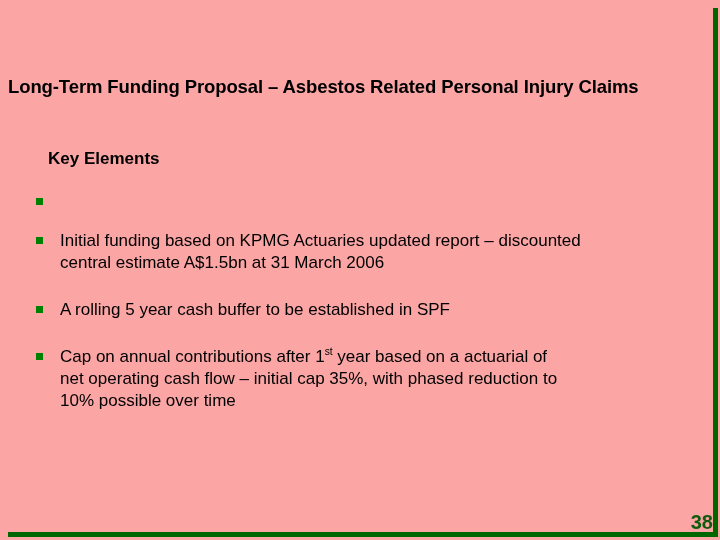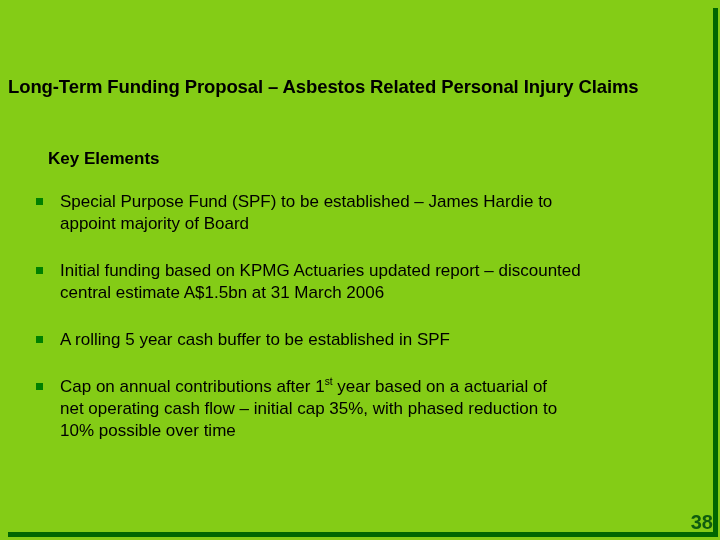--- a/index.html
+++ b/index.html
@@ -5,21 +5,21 @@
   :root{
     --bullet-green:#008000;
     --frame-green:#006600;
     --pagenum-color:#0f5c0f;
     --text-color:#000000;
   }
   html,body{margin:0;padding:0;background:#ffffff;}
   .slide{
     position:relative;
     width:720px;height:540px;
-    background:#84cc16;
+    background:#fca5a5;
     overflow:hidden;
     font-family:"Liberation Sans","DejaVu Sans",sans-serif;
     color:var(--text-color);
   }
   .title{
     position:absolute;
     left:8px;top:76px;
     margin:0;
     font-size:18.5px;
     font-weight:bold;
@@ -84,24 +84,20 @@
 </head>
 <body>
 
 <div class="slide">
   <h1 class="title">Long-Term Funding Proposal – Asbestos Related Personal Injury Claims</h1>
   <h2 class="heading">Key Elements</h2>
 
   <div class="bullets" id="bullet-list">
       <div class="bullet">
         <span class="marker"></span>
-        <div class="bullet-text">
-          <div class="line"><span>Special Purpose Fund (SPF) to be established – James Hardie to</span></div>
-          <div class="line"><span>appoint majority of Board</span></div>
-        </div>
       </div>
       <div class="bullet">
         <span class="marker"></span>
         <div class="bullet-text">
           <div class="line"><span>Initial funding based on KPMG Actuaries updated report – discounted</span></div>
           <div class="line"><span>central estimate A$1.5bn at 31 March 2006</span></div>
         </div>
       </div>
       <div class="bullet">
         <span class="marker"></span>

